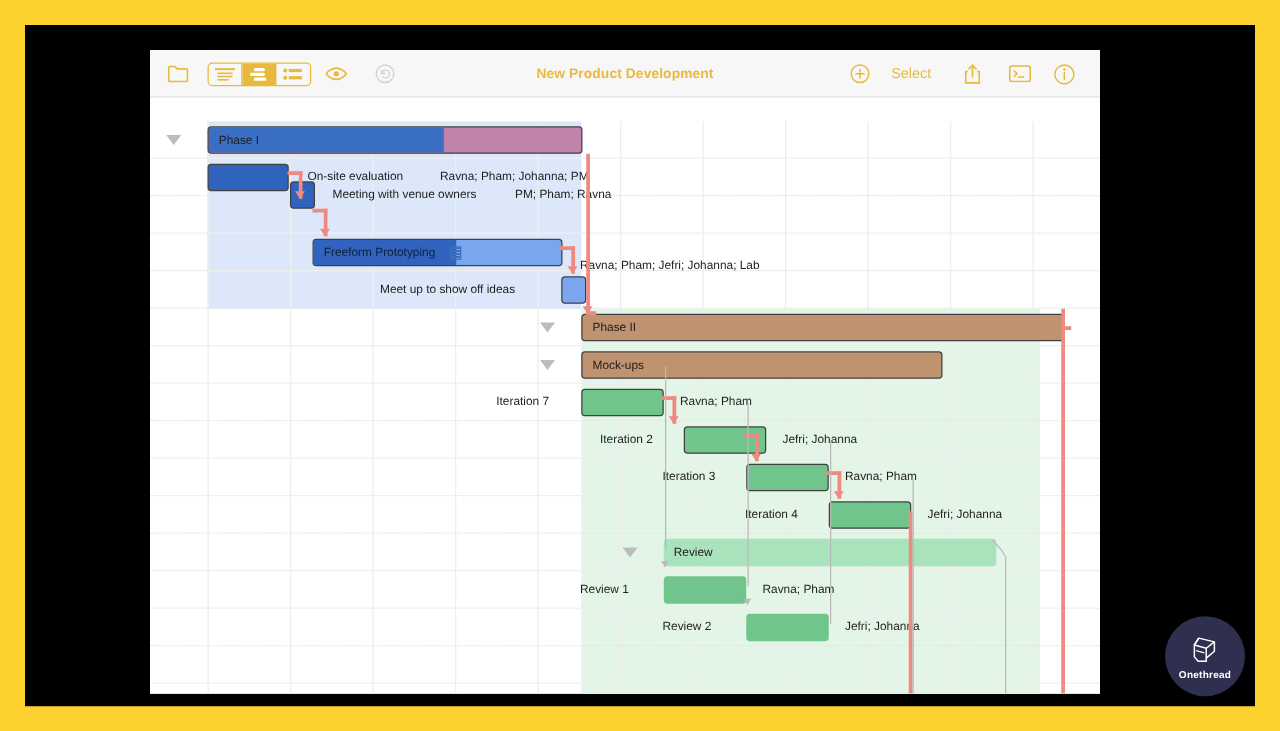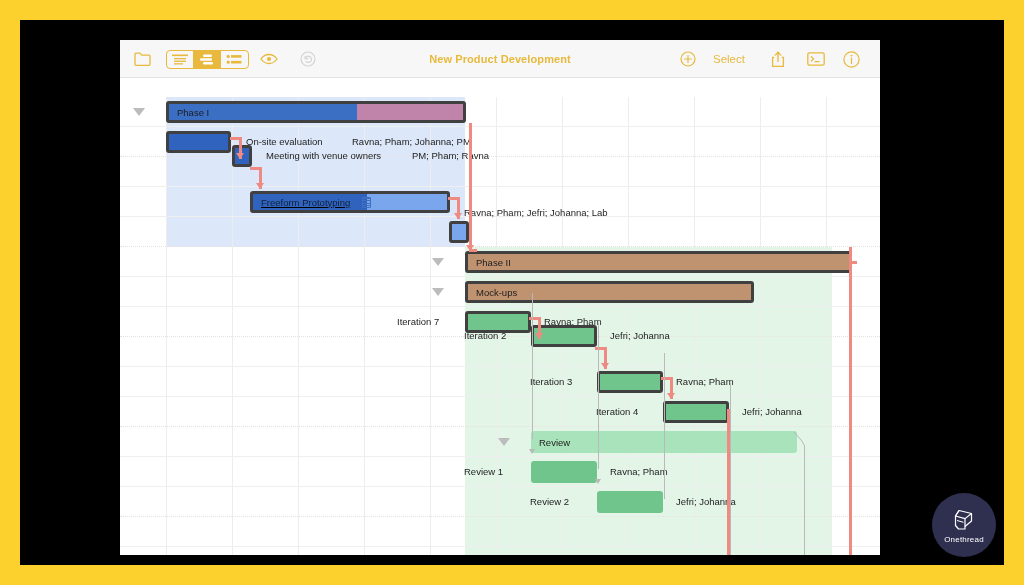--- a/index.html
+++ b/index.html
@@ -88,21 +88,21 @@
 
   .tri {
     position: absolute; width: 0; height: 0;
     border-left: 6px solid transparent;
     border-right: 6px solid transparent;
     border-top: 8px solid #bcbcbc;
   }
 
   .bar {
     position: absolute; height: 22px; border-radius: 3px;
-    border: 3px solid #404040;
+    border: 1px solid #404040;
     display: flex; align-items: center; overflow: hidden;
   }
   .bar.noborder { border: none; }
   .bar .fill { position: absolute; left: 0; top: 0; bottom: 0; }
   .bar .txt {
     position: relative; z-index: 2;
     font-size: 9.5px; color: #1d1d1d; padding-left: 8px;
     white-space: nowrap;
   }
   .bar .txt.lt { color: #10203a; }
@@ -141,21 +141,21 @@
   }
 
   
   #wm {
     position: absolute; right: 8px; bottom: 8px;
     width: 64px; height: 64px; border-radius: 50%;
     background: #2f3050;
     display: flex; flex-direction: column;
     align-items: center; justify-content: center;
   }
-  #wm .wmtxt { color: #fff; font-size: 8px; margin-top: 2px; letter-spacing: .2px; }
+  #wm .wmtxt { color: #fff; font-size: 8px; margin-top: 2px; letter-spacing: .2px; font-weight: bold; }
 </style>
 </head>
 <body>
 
 <div id="frame">
   <div id="app">
 
     <div id="toolbar">
 
       <div id="proj-title">New Product Development</div>
@@ -306,29 +306,30 @@
         <span class="res" style="left:232px; top:0;">Ravna; Pham; Johanna; PM</span>
       </div>
 
       <div class="row" style="top:44px;">
         <div class="bar" style="left:112px; top:4px; width:20px; background:#2f63bd;"></div>
         <span class="lbl" style="left:146px; top:0;">Meeting with venue owners</span>
         <span class="res" style="left:292px; top:0;">PM; Pham; Ravna</span>
       </div>
 
       <div class="row" style="top:90px;">
-        <div class="bar" style="left:130px; top:4px; width:200px; background:#7aa6ee;text-decoration:underline;">
+        <div class="bar" style="left:130px; top:4px; width:200px; background:#7aa6ee;">
           <div class="fill" style="width:114px; background:#2f63bd;"></div>
           <span class="txt lt">Freeform Prototyping</span>
           <span class="note-ic"></span>
         </div>
         <span class="res" style="left:344px; top:11px;">Ravna; Pham; Jefri; Johanna; Lab</span>
       </div>
 
       <div class="row" style="top:120px;">
+        <span class="lbl" style="left:184px; top:0;">Meet up to show off ideas</span>
         <div class="bar" style="left:329px; top:4px; width:20px; background:#7aa6ee;"></div>
       </div>
 
       <div class="row" style="top:180px;">
         <div class="tri" style="left:312px; top:11px;"></div>
         <div class="bar" style="left:345px; top:4px; width:289px; background:#bf9270;">
           <span class="txt">Mock-ups</span>
         </div>
       </div>
 
@@ -338,21 +339,21 @@
           <span class="txt">Phase II</span>
         </div>
       </div>
 
       <div class="row" style="top:210px;">
         <span class="lbl" style="left:277px; top:0;">Iteration 7</span>
         <div class="bar" style="left:345px; top:4px; width:66px; background:#6fc58c;"></div>
         <span class="res" style="left:424px; top:0;">Ravna; Pham</span>
       </div>
 
-      <div class="row" style="top:224px;">
+      <div class="row" style="top:240px;margin-left:16px;">
         <span class="lbl" style="left:344px; top:0;">Iteration 2</span>
         <div class="bar" style="left:411px; top:4px; width:66px; background:#6fc58c;"></div>
         <span class="res" style="left:490px; top:0;">Jefri; Johanna</span>
       </div>
 
       <div class="row" style="top:270px;">
         <span class="lbl" style="left:410px; top:0;">Iteration 3</span>
         <div class="bar" style="left:477px; top:4px; width:66px; background:#6fc58c;"></div>
         <span class="res" style="left:556px; top:0;">Ravna; Pham</span>
       </div>

